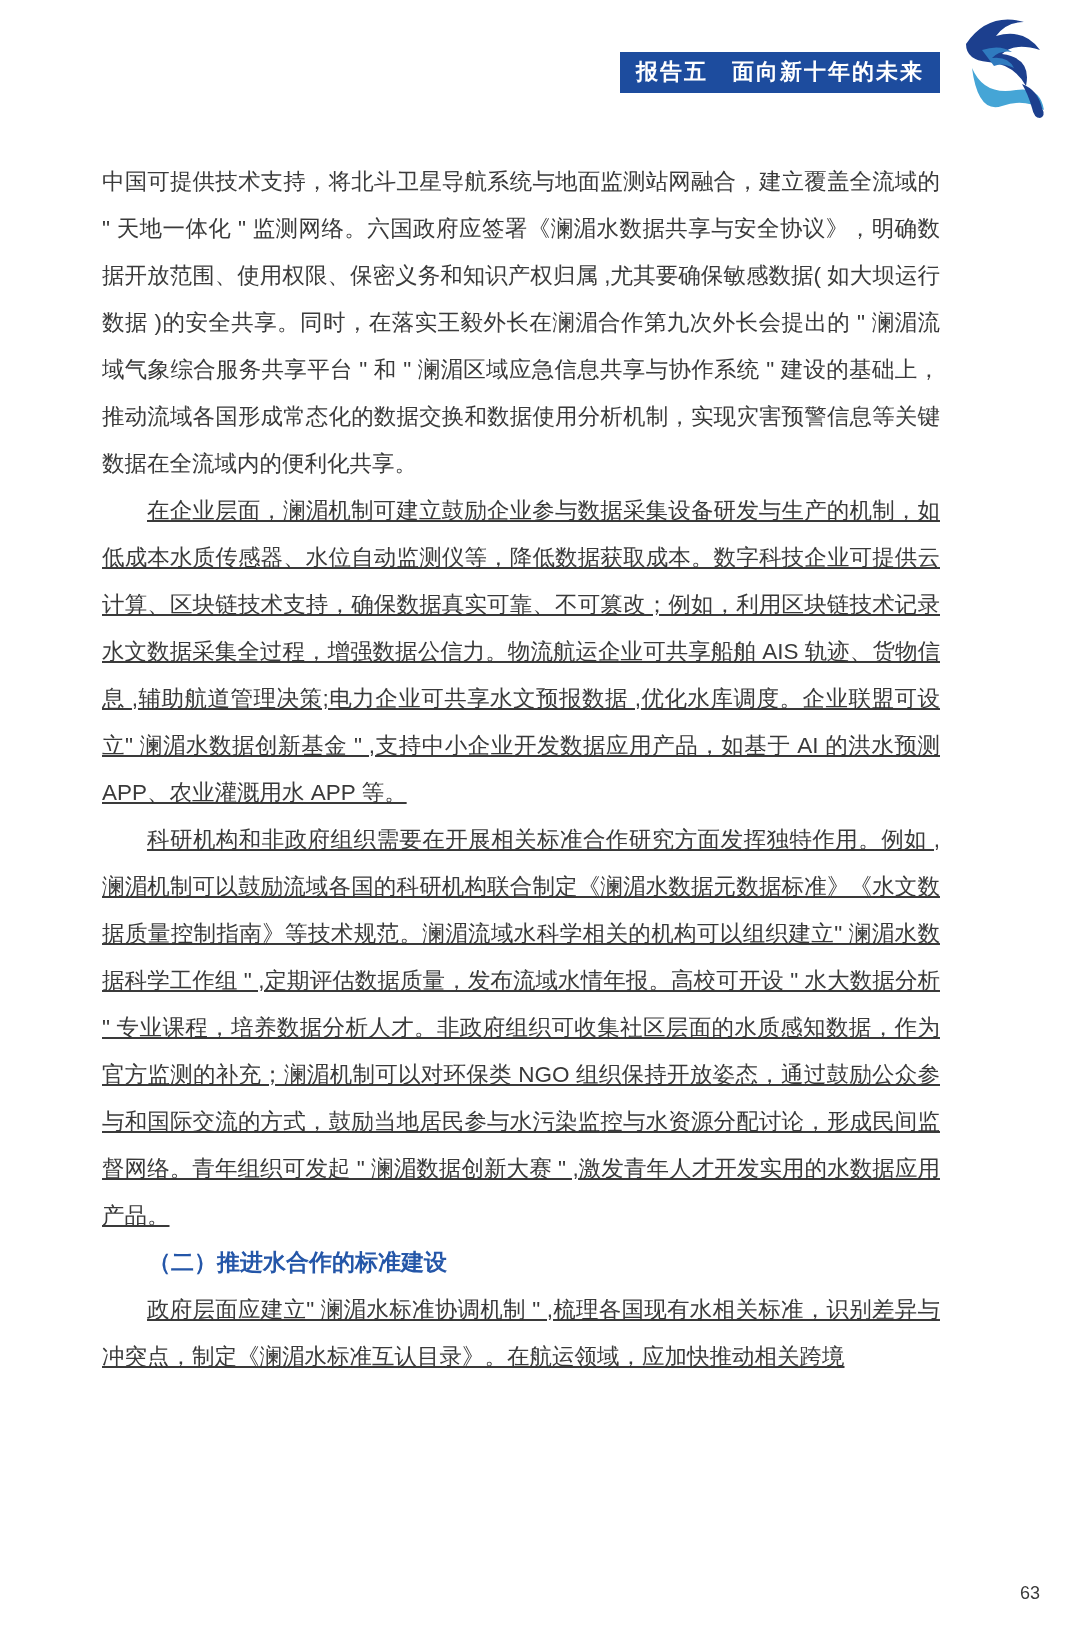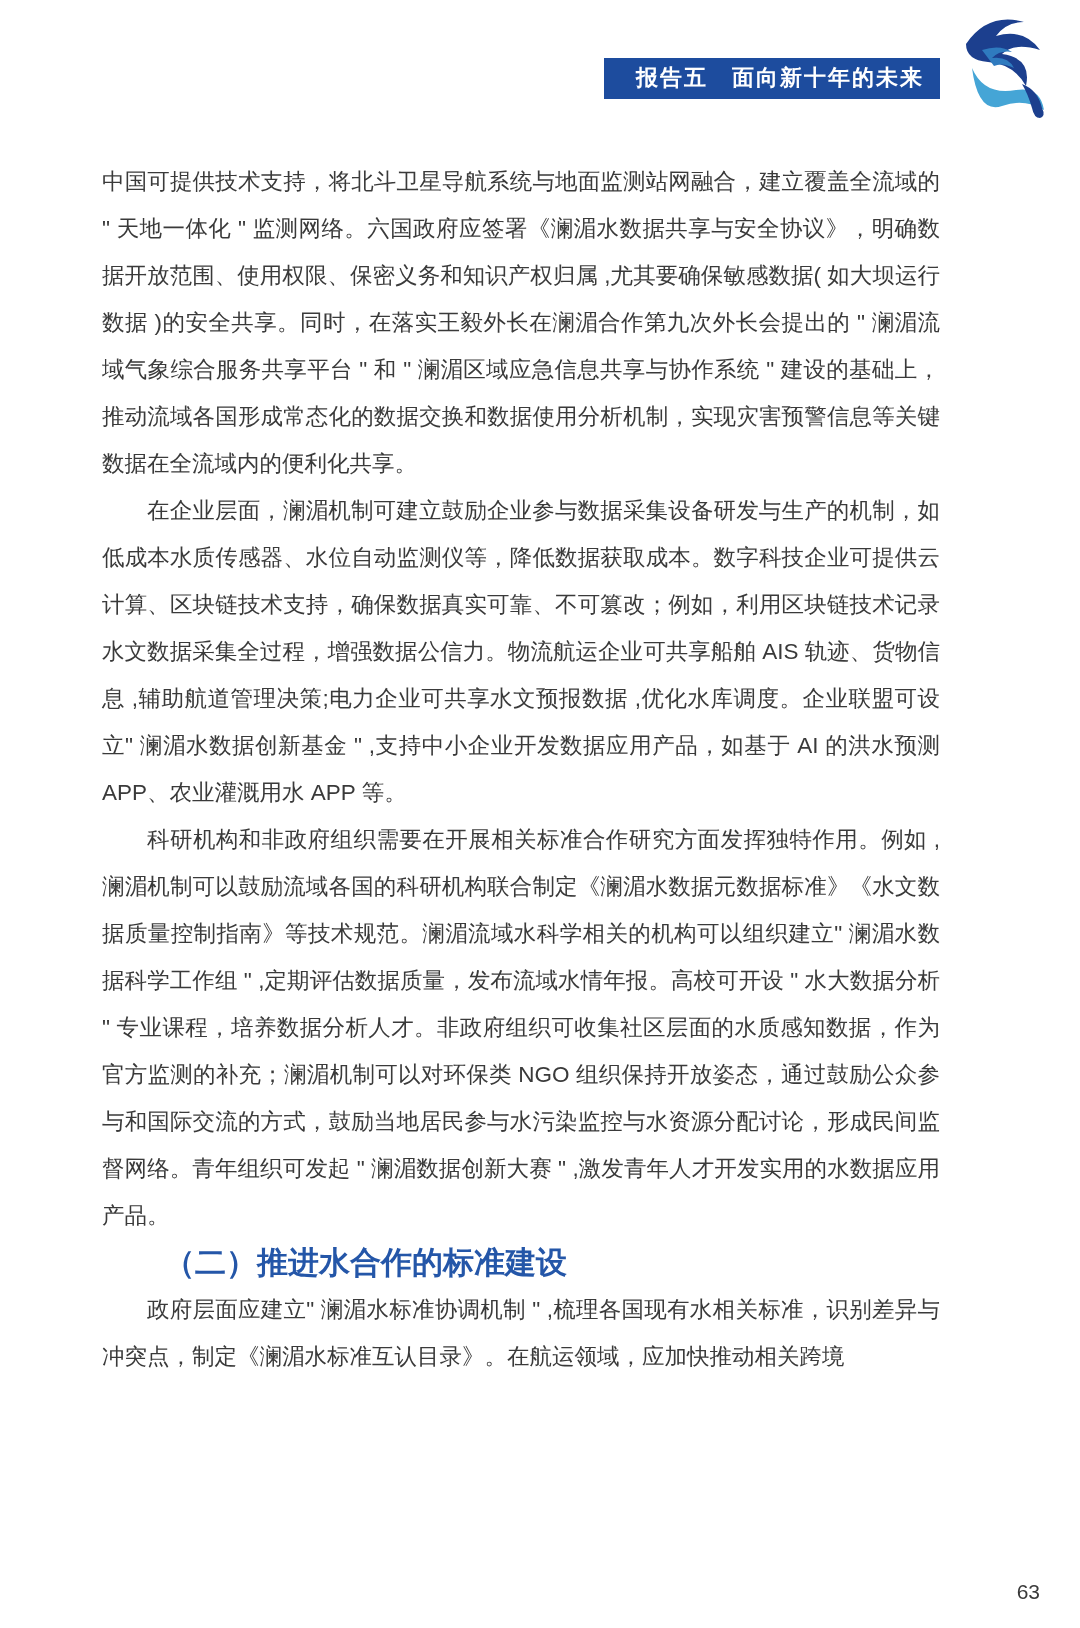--- a/index.html
+++ b/index.html
@@ -7,60 +7,60 @@
     position:relative;
     width:1080px;height:1628px;
     margin:0 auto;
     background:#ffffff;
     font-family:"Liberation Sans","DejaVu Sans",sans-serif;
     overflow:hidden;
   }
   
   .banner{
     position:absolute;
-    top:58px;right:140px;
+    top:52px;right:140px;
     background:#1d4c9e;
     color:#ffffff;
     font-size:22px;
     font-weight:bold;
     letter-spacing:2px;
-    padding:5px 16px 6px 32px;
+    padding:5px 16px 6px 16px;
     white-space:nowrap;
   }
   
   .logo{
     position:absolute;
     top:6px;right:24px;
     width:104px;height:116px;
   }
   
   .content{
     position:absolute;
     top:158px;left:102px;
     width:838px;
     font-size:22.5px;
     line-height:47px;
     color:#3a3a3a;
     text-align:justify;
     text-justify:inter-ideograph;
   }
   .content p{margin:0;}
-  .content p.indent{text-indent:2em;}
+  .content p.indent{text-indent:2em;text-decoration:underline;}
   .section-heading{
     color:#2456a8;
     font-weight:bold;
-    font-size:31px;
+    font-size:23px;
     text-indent:2em;
     margin:0;
     line-height:47px;
   }
   .page-num{
     position:absolute;
     right:40px;bottom:24px;
-    font-size:21px;
+    font-size:18px;
     color:#3a3a3a;
   }
 </style>
 </head>
 <body>
 
 <div class="page">
 
   <div class="banner">报告五　面向新十年的未来</div>
 

